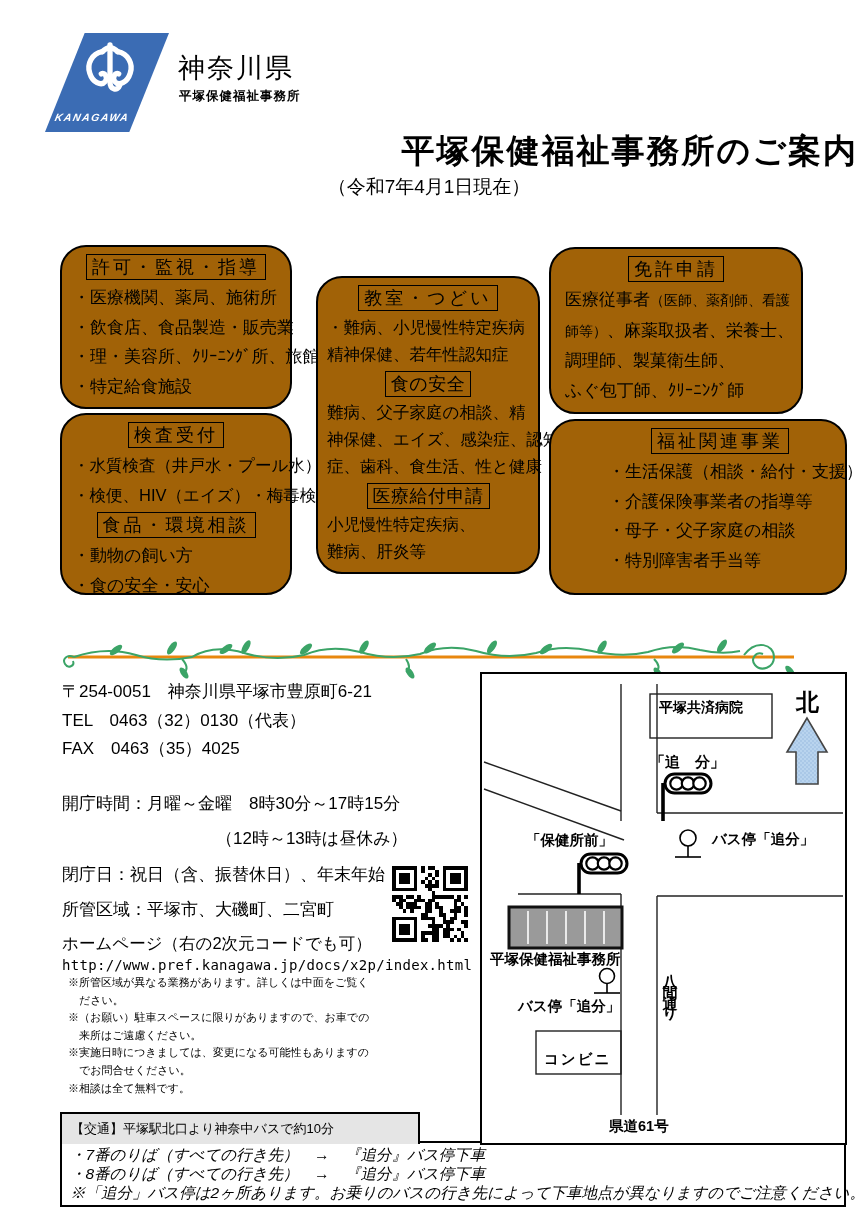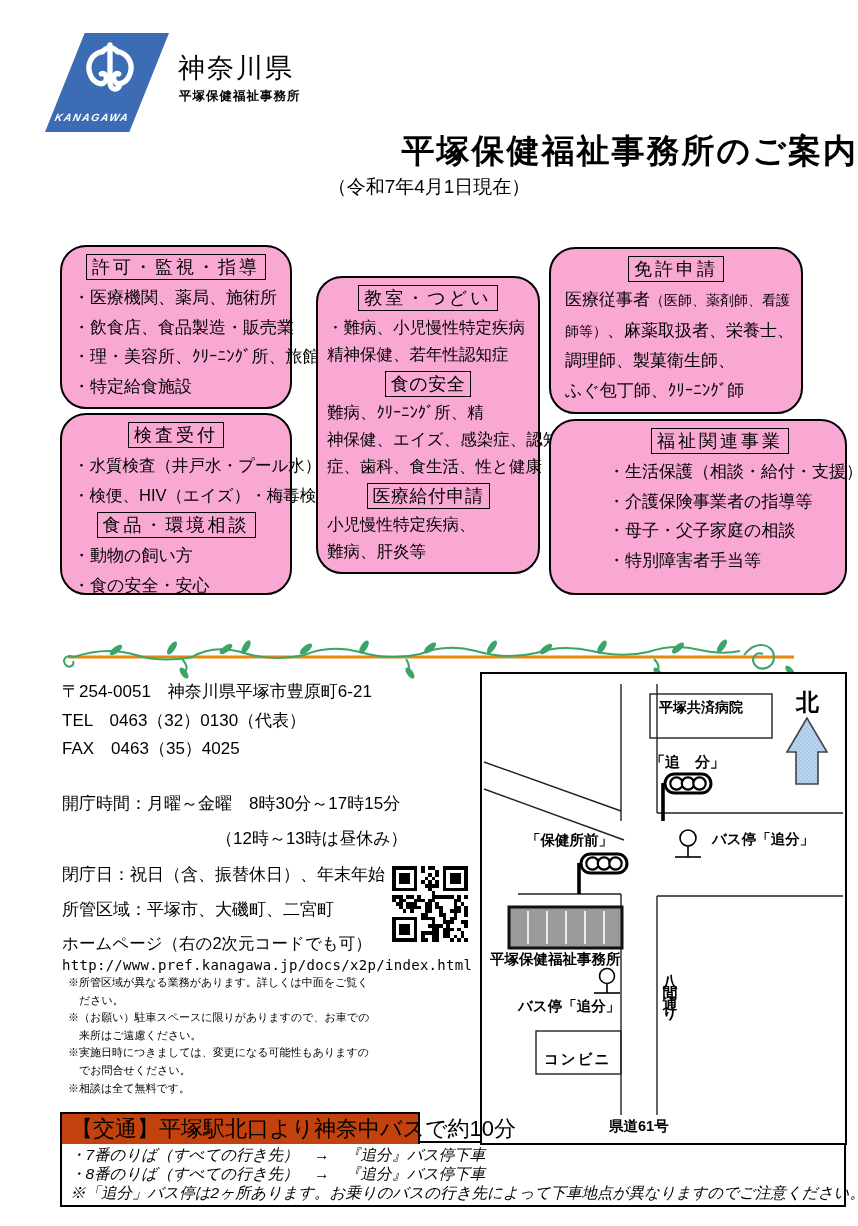--- a/index.html
+++ b/index.html
@@ -15,21 +15,21 @@
   #logo-kanagawa{position:absolute;left:10px;top:78px;width:104px;color:#fff;
         font-style:italic;font-weight:bold;font-size:10.5px;letter-spacing:1.5px;
         transform:skewX(-12deg);}
   #pref-name{position:absolute;left:178px;top:50px;font-size:27px;letter-spacing:2px;}
   #office-small{position:absolute;left:179px;top:88px;font-size:12.5px;font-weight:bold;letter-spacing:1px;}
   #main-title{position:absolute;left:0;right:0;top:129px;text-align:center;
         font-size:33px;font-weight:bold;letter-spacing:2px;}
   #sub-title{position:absolute;left:0;right:0;top:174px;text-align:center;font-size:19px;}
 
   
-  .rbox{position:absolute;border:2px solid #000;border-radius:26px;background:#f9a8d4;}
+  .rbox{position:absolute;border:2px solid #000;border-radius:26px;background:#a16207;}
   .sbox-title-row{text-align:center;margin:7px 0 2px;}
   .sbox-title{display:inline-block;border:1.6px solid #000;padding:0 5px;font-size:18px;letter-spacing:3px;}
   .sbox-title.tight{letter-spacing:0.5px;}
   .rbox .content{padding:1px 6px 0 11px;font-size:17px;}
   .line{white-space:nowrap;}
   .lh30 .line{line-height:29.5px;}
   .lh27 .line{line-height:27px;}
   .small{font-size:14px;}
 
   
@@ -45,22 +45,22 @@
 
   
   #map{position:absolute;left:480px;top:672px;width:363px;height:469px;border:2px solid #000;
        background:#fff;z-index:4;}
   #map svg{position:absolute;left:0;top:0;}
   .mlabel{position:absolute;font-weight:bold;white-space:nowrap;font-size:14.5px;}
   #m-north{font-size:23px;}
   #m-street-v{writing-mode:vertical-rl;letter-spacing:11px;font-size:15px;}
 
   
-  #trans-tab{position:absolute;left:60px;top:1112px;width:360px;height:32px;background:#c2410c;
-       border:2px solid #000;border-bottom:none;z-index:6;font-size:22px;line-height:29px;
+  #trans-tab{position:absolute;left:60px;top:1112px;width:360px;height:32px;background:#e5e5e5;
+       border:2px solid #000;border-bottom:none;z-index:6;font-size:13px;line-height:29px;
        padding-left:9px;box-sizing:border-box;white-space:nowrap;}
   #trans-box{position:absolute;left:60px;top:1141px;width:786px;height:66px;border:2px solid #000;
        box-sizing:border-box;z-index:1;padding:2px 0 0 8px;font-size:15.5px;line-height:19px;}
   #trans-box .line{white-space:nowrap;font-style:italic;}
 </style>
 </head>
 <body>
 
 <div id="page">
 
@@ -105,21 +105,21 @@
   </div>
 
   <div class="rbox lh27" style="left:316px;top:276px;width:220px;height:294px;">
     <div class="sbox-title-row"><span class="sbox-title">教室・つどい</span></div>
     <div class="content" style="padding-left:9px;font-size:16.5px;">
       <div class="line">・難病、小児慢性特定疾病</div>
       <div class="line">精神保健、若年性認知症</div>
     </div>
     <div class="sbox-title-row" style="margin:3px 0 1px;"><span class="sbox-title tight">食の安全</span></div>
     <div class="content" style="padding-left:9px;font-size:16.5px;">
-      <div class="line">難病、ｸﾘｰﾆﾝｸﾞ所、精</div>
+      <div class="line">難病、父子家庭の相談、精</div>
       <div class="line">神保健、エイズ、感染症、認知</div>
       <div class="line">症、歯科、食生活、性と健康</div>
     </div>
     <div class="sbox-title-row" style="margin:3px 0 1px;"><span class="sbox-title tight">医療給付申請</span></div>
     <div class="content" style="padding-left:9px;font-size:16.5px;">
       <div class="line">小児慢性特定疾病、</div>
       <div class="line">難病、肝炎等</div>
     </div>
   </div>
 

